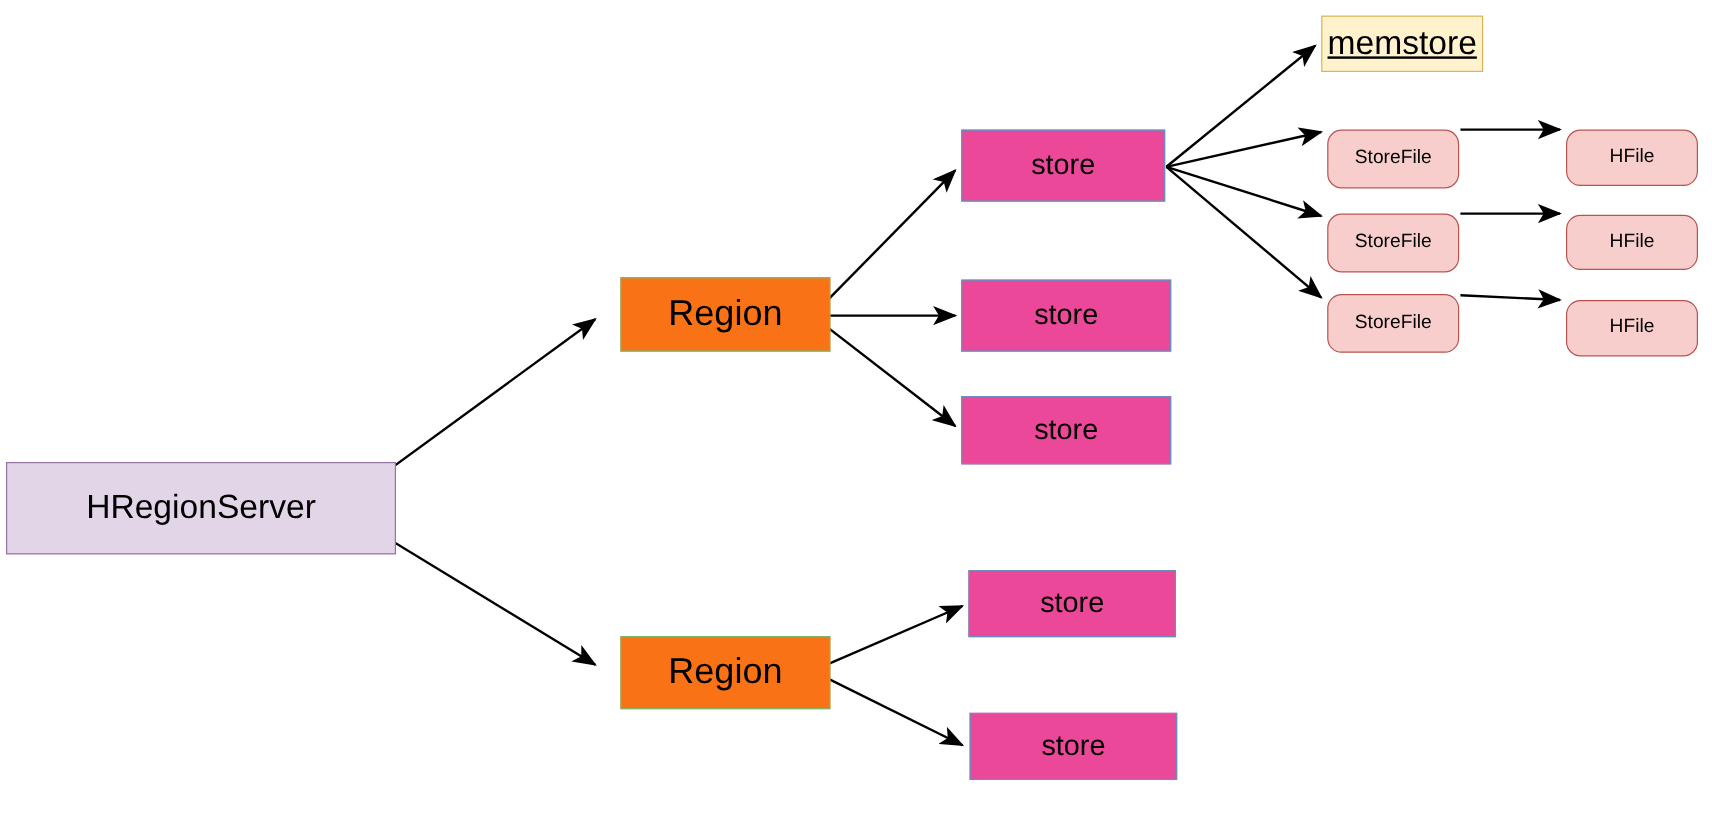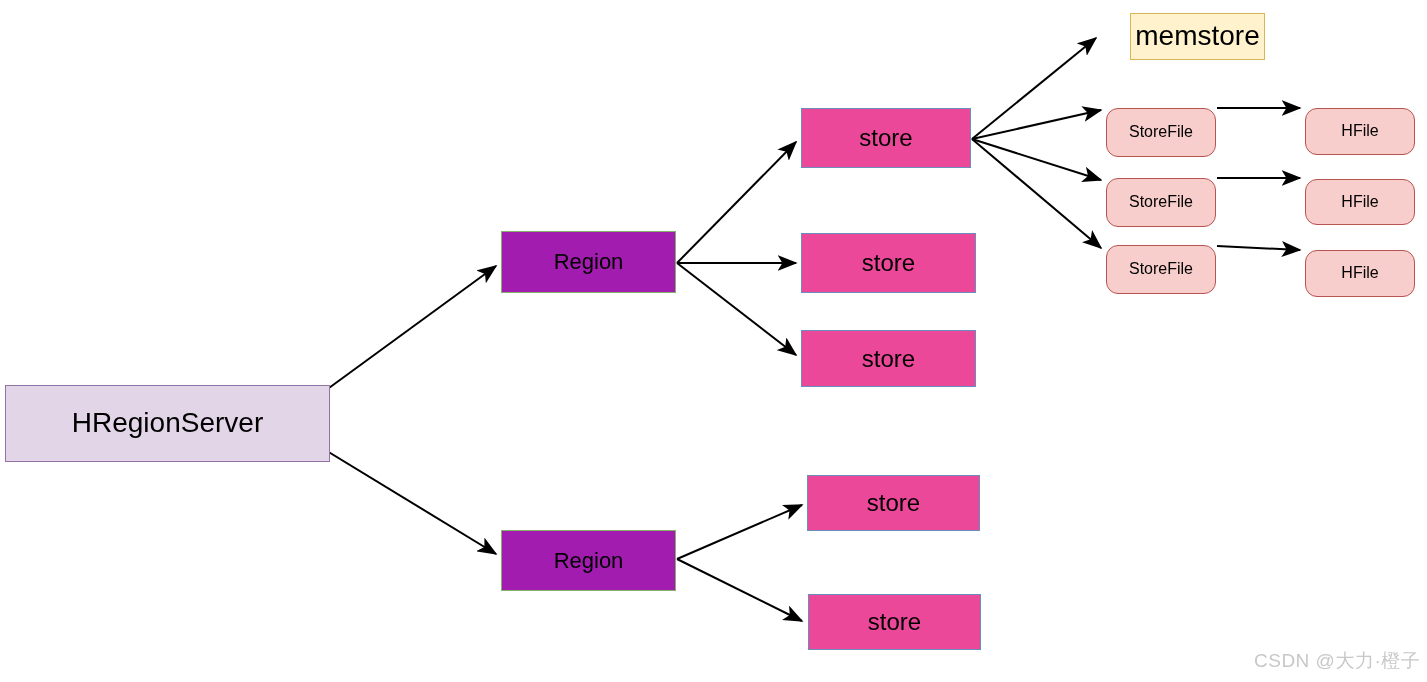--- a/index.html
+++ b/index.html
@@ -36,23 +36,24 @@
     color: #000000;
     line-height: 1.15;
     z-index: 2;
   }
   .node-hregionserver {
     background: #e1d5e7;
     border: 1px solid #9673a6;
     font-size: 28px;
   }
   .node-region {
-    background: #a21caf;
+    background: #f97316;
     border: 1px solid #82b366;
-    font-size: 22px;
+    font-size: 30px;
+    margin-left: 16px;
   }
   .node-store {
     background: #ec4899;
     border: 1px solid #6c8ebf;
     font-size: 24px;
   }
   .node-memstore {
     background: #fff2cc;
     border: 1px solid #d6b656;
     font-size: 28px;
@@ -121,21 +122,21 @@
       </div>
       <div class="node node-store" style="left: 801px; top: 330px; width: 175px; height: 57px;">
         <span>store</span>
       </div>
       <div class="node node-store" style="left: 807px; top: 475px; width: 173px; height: 56px;">
         <span>store</span>
       </div>
       <div class="node node-store" style="left: 808px; top: 594px; width: 173px; height: 56px;">
         <span>store</span>
       </div>
-      <div class="node node-memstore" style="left: 1130px; top: 13px; width: 135px; height: 47px;">
+      <div class="node node-memstore" style="left: 1101px; top: 13px; width: 135px; height: 47px; text-decoration: underline;">
         <span>memstore</span>
       </div>
       <div class="node node-storefile" style="left: 1106px; top: 84px; width: 110px; height: 49px;">
         <span>StoreFile</span>
       </div>
       <div class="node node-storefile" style="left: 1106px; top: 154px; width: 110px; height: 49px;">
         <span>StoreFile</span>
       </div>
       <div class="node node-storefile" style="left: 1106px; top: 221px; width: 110px; height: 49px;">
         <span>StoreFile</span>
@@ -144,15 +145,14 @@
         <span>HFile</span>
       </div>
       <div class="node node-hfile" style="left: 1305px; top: 155px; width: 110px; height: 46px;">
         <span>HFile</span>
       </div>
       <div class="node node-hfile" style="left: 1305px; top: 226px; width: 110px; height: 47px;">
         <span>HFile</span>
       </div>
     </div>
 
-  <div class="watermark" style="left: 1254px; top: 648px; color: rgb(200, 200, 200);">CSDN @大力·橙子</div>
 
 </div>
 
 </body></html>

